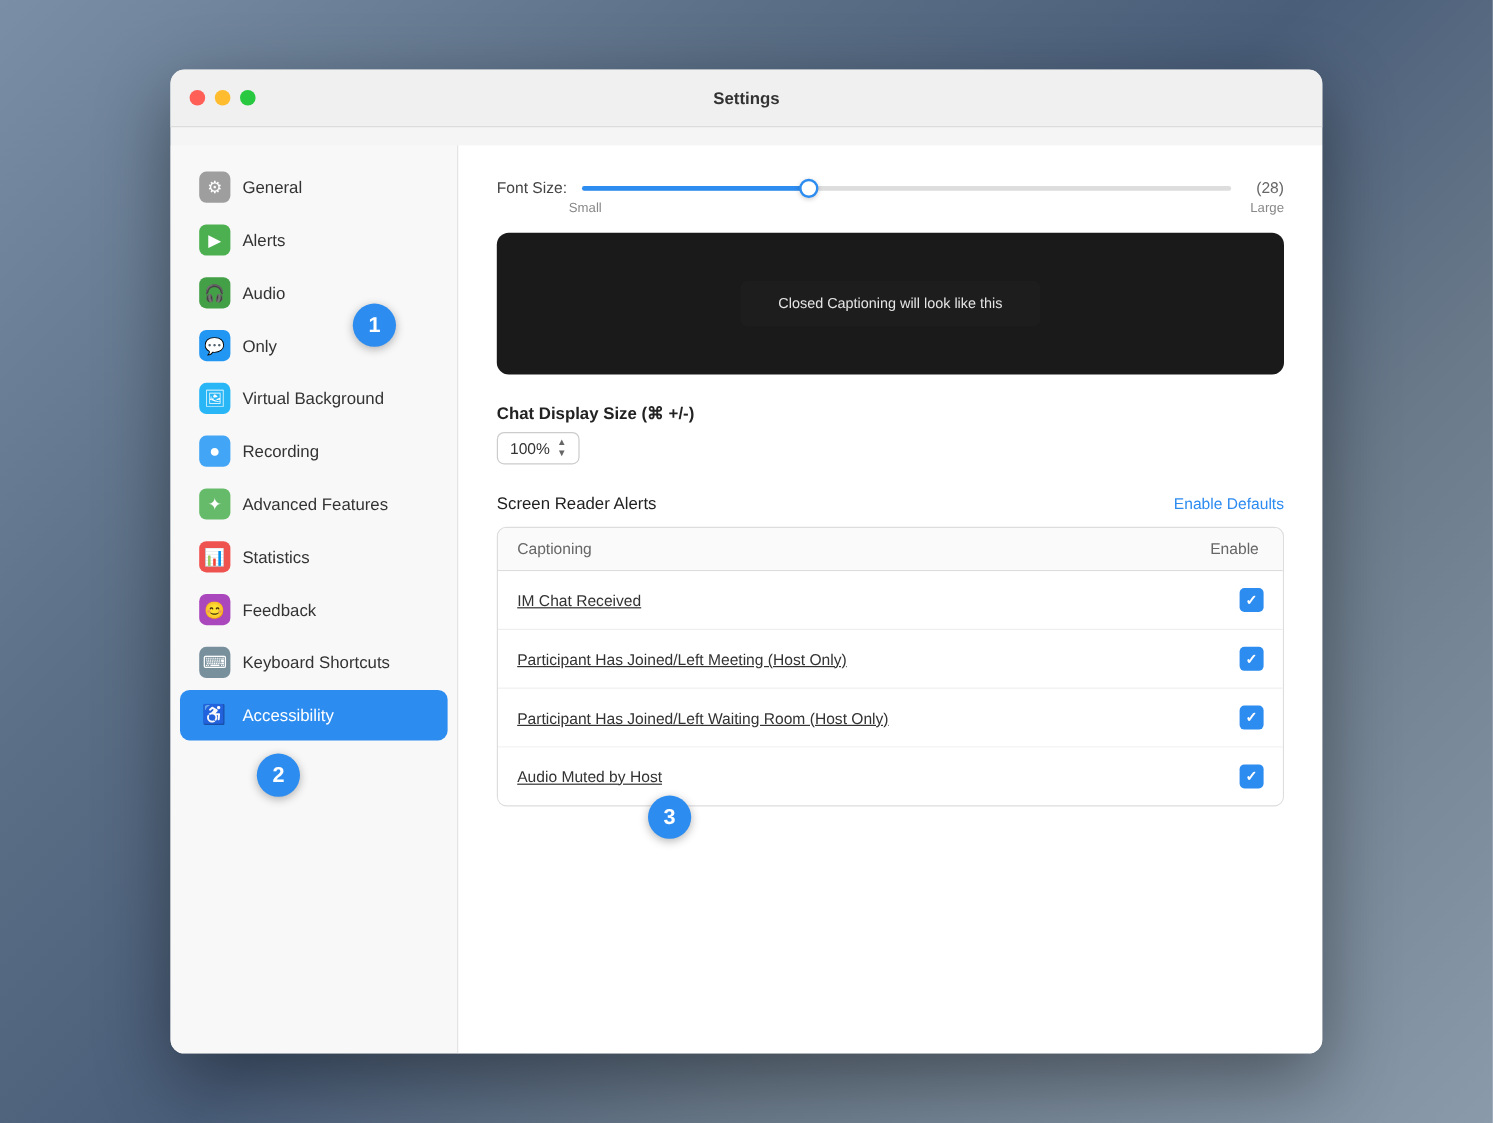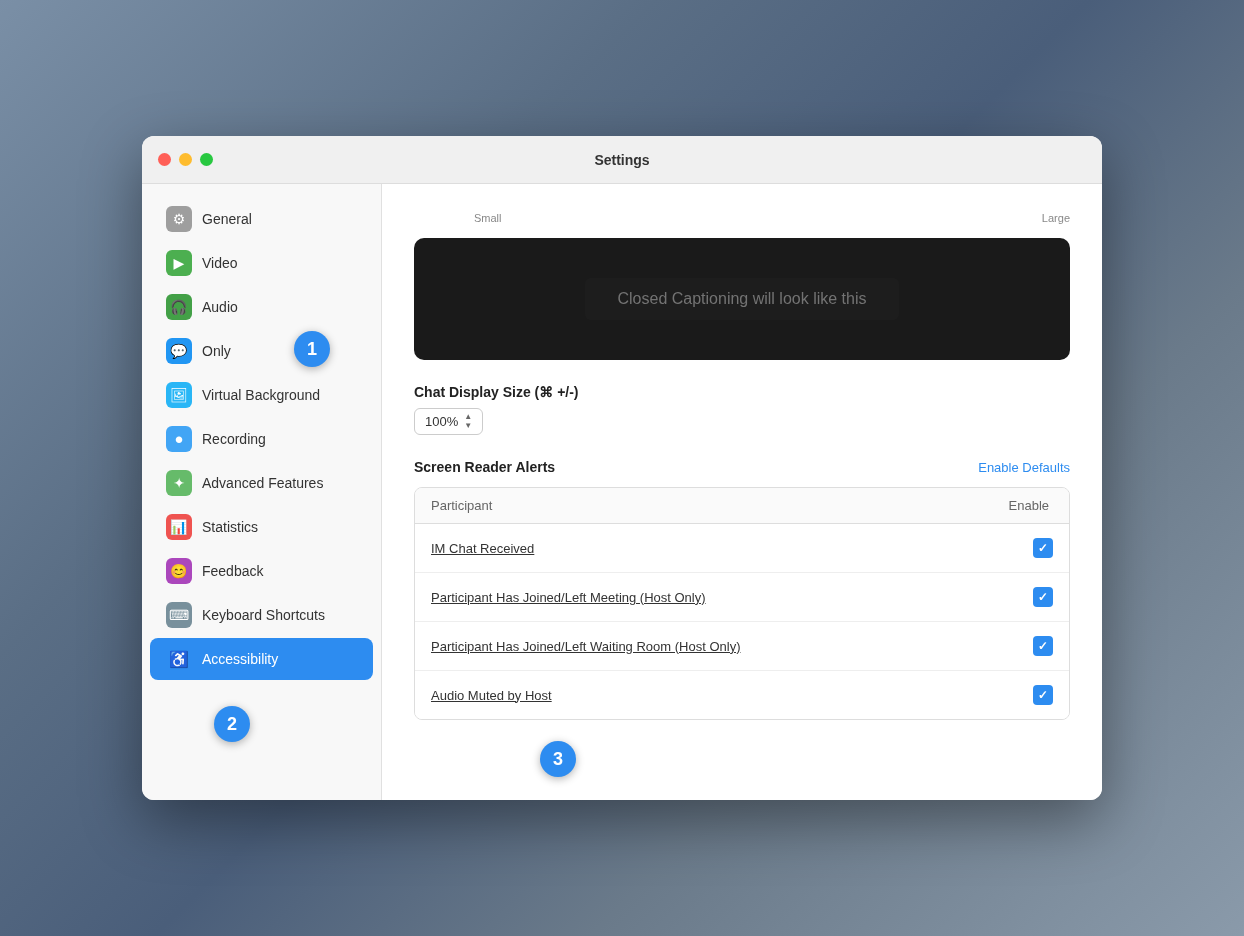--- a/index.html
+++ b/index.html
@@ -10,27 +10,28 @@
       background: linear-gradient(135deg, #7a8fa6 0%, #5a6e85 30%, #4a5e7a 50%, #6a7a8a 70%, #8a9aaa 100%);
       display: flex;
       align-items: center;
       justify-content: center;
       font-family: -apple-system, BlinkMacSystemFont, 'Segoe UI', sans-serif;
       overflow: hidden;
     }
 
     .window {
       width: 960px;
-      height: 664px;
+      height: 820px;
       background: #f5f5f5;
       border-radius: 12px;
       box-shadow: 0 20px 60px rgba(0,0,0,0.4);
       display: flex;
       flex-direction: column;
       overflow: hidden;
+      gap: 15px;
     }
 
     .title-bar {
       background: #f0f0f0;
       height: 48px;
       display: flex;
       align-items: center;
       padding: 0 16px;
       border-bottom: 1px solid #ddd;
       position: relative;
@@ -213,24 +214,24 @@
       background: #1a1a1a;
       border-radius: 10px;
       padding: 40px 20px;
       text-align: center;
       margin-bottom: 24px;
     }
 
     .caption-preview-text {
       display: inline-block;
       background: rgba(30,30,30,0.9);
-      color: #737373;
+      color: #e5e5e5;
       padding: 12px 32px;
       border-radius: 6px;
-      font-size: 16px;
+      font-size: 12px;
     }
 
     
     .chat-display-row {
       margin-bottom: 24px;
     }
 
     .chat-display-label {
       font-size: 14px;
       font-weight: 600;
@@ -269,21 +270,21 @@
     
     .alerts-header {
       display: flex;
       justify-content: space-between;
       align-items: center;
       margin-bottom: 12px;
     }
 
     .alerts-title {
       font-size: 14px;
-      font-weight: 700;
+      font-weight: 400;
       color: #222;
     }
 
     .restore-defaults {
       font-size: 13px;
       color: #2d8cf0;
       cursor: pointer;
     }
 
     .alerts-table {
@@ -435,21 +436,21 @@
 
     <div class="content-area">
 
       <div class="sidebar">
         <div class="sidebar-item">
           <div class="sidebar-icon icon-general">⚙</div>
           <span>General</span>
         </div>
         <div class="sidebar-item">
           <div class="sidebar-icon icon-video">▶</div>
-          <span>Video</span>
+          <span>Alerts</span>
         </div>
         <div class="sidebar-item">
           <div class="sidebar-icon icon-audio">🎧</div>
           <span>Audio</span>
         </div>
         <div class="sidebar-item">
           <div class="sidebar-icon icon-chat">💬</div>
           <span>Only</span>
         </div>
         <div class="sidebar-item">
@@ -478,20 +479,30 @@
         </div>
         <div class="sidebar-item active">
           <div class="sidebar-icon" style="color:white;font-size:16px;">♿</div>
           <span>Accessibility</span>
         </div>
       </div>
 
       <div class="main-content">
 
 
+        <div class="font-size-row">
+          <span class="font-size-label">Font Size:</span>
+          <div class="slider-container">
+            <div class="slider-track">
+              <div class="slider-fill"></div>
+              <div class="slider-thumb"></div>
+            </div>
+          </div>
+          <span class="slider-value">(28)</span>
+        </div>
 
         <div class="slider-labels">
           <span class="slider-label">Small</span>
           <span class="slider-label">Large</span>
         </div>
 
         <div class="caption-preview">
           <span class="caption-preview-text">Closed Captioning will look like this</span>
         </div>
 
@@ -506,21 +517,21 @@
           </div>
         </div>
 
         <div class="alerts-header">
           <span class="alerts-title">Screen Reader Alerts</span>
           <span class="restore-defaults">Enable Defaults</span>
         </div>
 
         <div class="alerts-table">
           <div class="alerts-table-header">
-            <span class="table-col-desc">Participant</span>
+            <span class="table-col-desc">Captioning</span>
             <span class="table-col-enable">Enable</span>
           </div>
           <div class="alerts-table-body">
 
             <div class="alert-row">
               <span class="alert-desc">IM Chat Received</span>
               <div class="checkbox-checked">
                 <span class="checkbox-check">✓</span>
               </div>
             </div>

